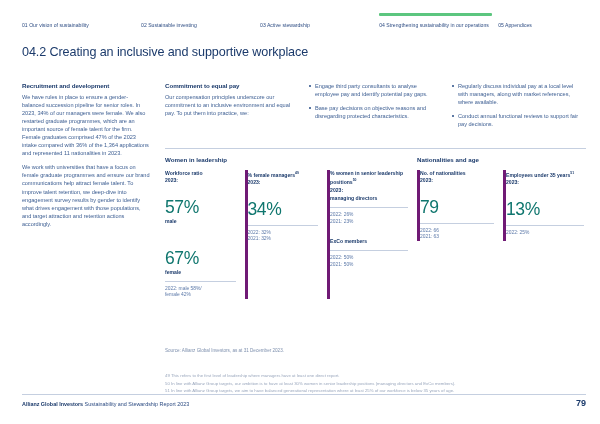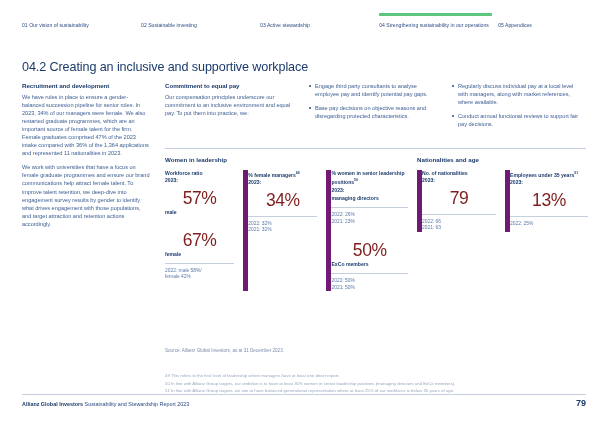--- a/index.html
+++ b/index.html
@@ -26,21 +26,21 @@
   .navitem.active .bar{background:#5cc67f;}
   .nav1{width:122px;}
   .nav2{width:122px;}
   .nav3{width:122px;}
   .nav4{width:122px;}
   .nav5{width:90px;}
   .nav4 .bar{width:113px;}
 
   
   .h1{
-    position:absolute;left:22px;top:60px;
+    position:absolute;left:22px;top:45px;
     font-size:12.6px;font-weight:400;color:#1b3a6b;letter-spacing:-.1px;
   }
 
   
   .colhead{font-size:6.2px;font-weight:bold;color:#1b3a6b;margin:0 0 4px 0;letter-spacing:-.05px;}
   .ptext{font-size:5.6px;line-height:8.05px;color:#3d5e92;margin:0 0 6px 0;letter-spacing:-.02px;}
 
   .col-a{position:absolute;left:22px;top:82px;width:128px;}
   .col-b{position:absolute;left:165px;top:82px;width:128px;}
   .col-c{position:absolute;left:308px;top:82px;width:128px;}
@@ -58,24 +58,24 @@
 
   
   .panel{position:absolute;left:165px;top:148px;right:14px;}
   .panel-rule{height:1px;background:#c5cfe0;width:100%;}
 
   .panel-cols{display:flex;margin-top:7px;}
   .group{display:flex;}
   .grouptitle{font-size:6.2px;font-weight:bold;color:#1b3a6b;margin:0 0 7px 0;}
 
   .stat{padding-right:9px;}
-  .stat.divider{border-left:5px solid #701a75;}
+  .stat.divider{border-left:3px solid #701a75;}
   .stat-label{font-size:5.1px;font-weight:bold;line-height:7.4px;color:#1b3a6b;margin:0;}
   .stat-label sup{font-size:3.4px;font-weight:bold;vertical-align:super;}
-  .bignum{font-size:17.5px;line-height:20px;font-weight:400;color:#7f1d1d;letter-spacing:-.4px;margin:3px 0 0 0;text-align:center;}
+  .bignum{font-size:17.5px;line-height:20px;font-weight:400;color:#0f766e;letter-spacing:-.4px;margin:12px 0 0 0;}
   .subcap{font-size:5.1px;font-weight:bold;color:#1b3a6b;margin:1px 0 0 0;}
   .hr-s{height:1px;background:#c5cfe0;margin:6px 0 4px 0;width:100%;}
   .prior{font-size:4.9px;line-height:6.6px;color:#5b78a8;margin:0;}
 
   .w-workforce{width:76px;}
   .w-managers{width:76px;}
   .w-senior{width:84px;}
   .w-nationalities{width:74px;}
   .w-under35{width:78px;}
 
@@ -200,21 +200,20 @@
           <div class="stat w-senior divider">
             <p class="stat-label">
               <span>% women in senior leadership positions</span><sup>50</sup><br>
               <span>2023:</span>
             </p>
             <p class="subcap">managing directors</p>
             <div class="hr-s"></div>
             <p class="prior">2022: 26%</p>
             <p class="prior">2021: 23%</p>
             <div class="gap-tall"></div>
-            <p class="bignum">50%</p>
             <p class="subcap">ExCo members</p>
             <div class="hr-s"></div>
             <p class="prior">2022: 50%</p>
             <p class="prior">2021: 50%</p>
           </div>
 
         </div>
       </div>
 
       <div class="groupB">

